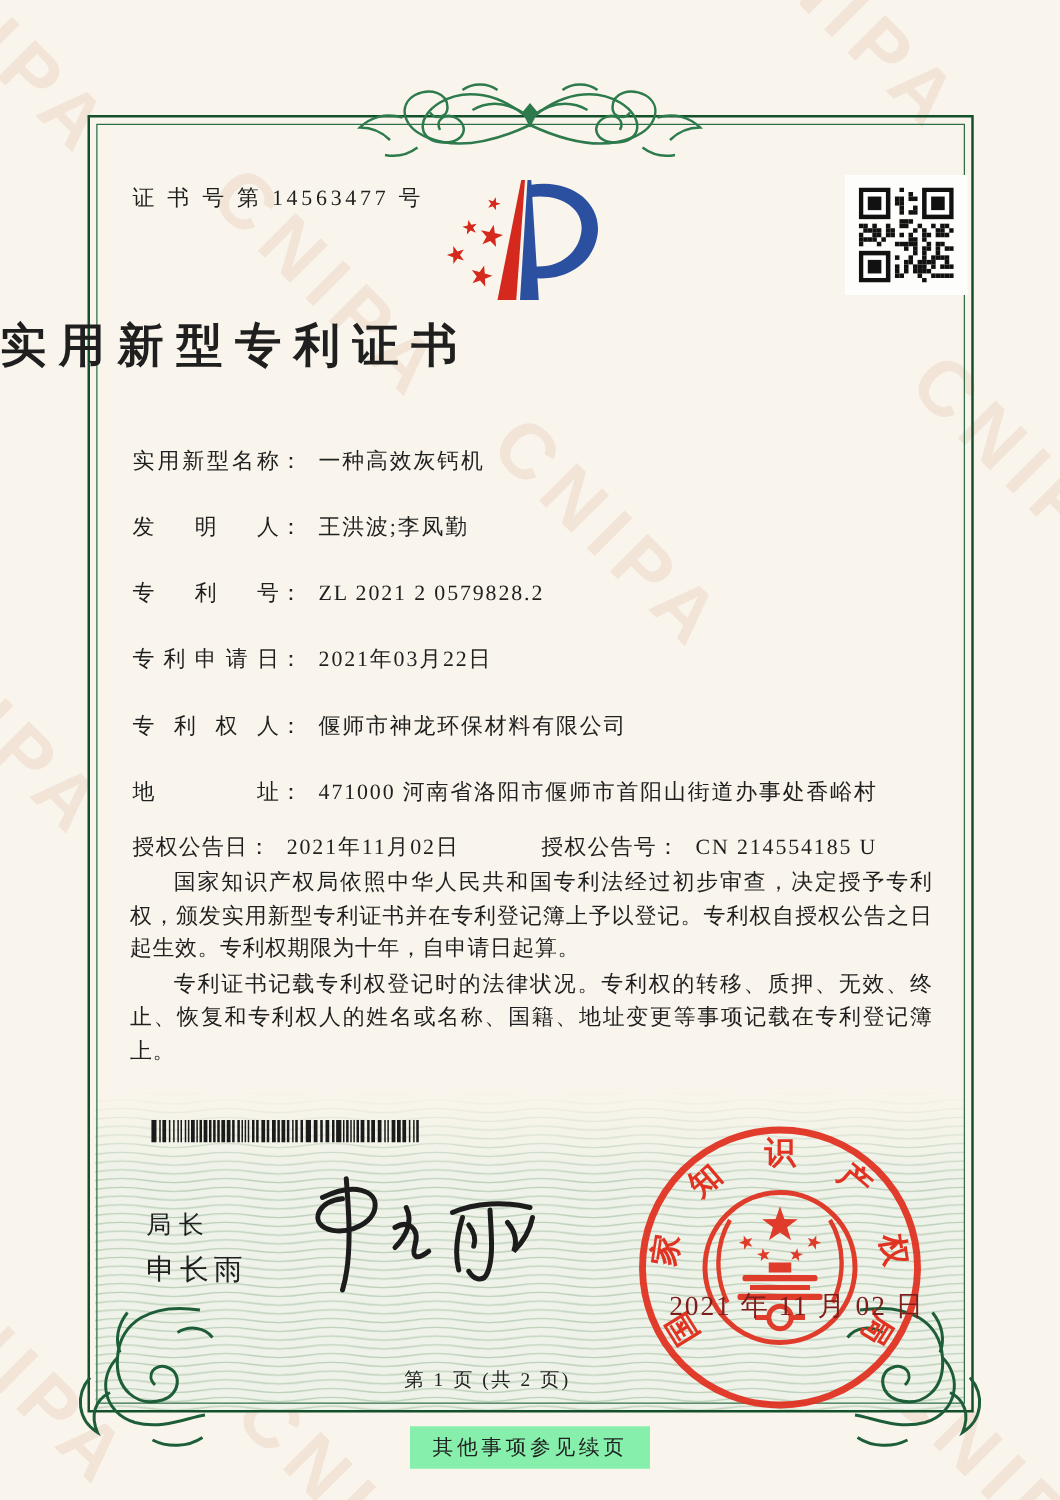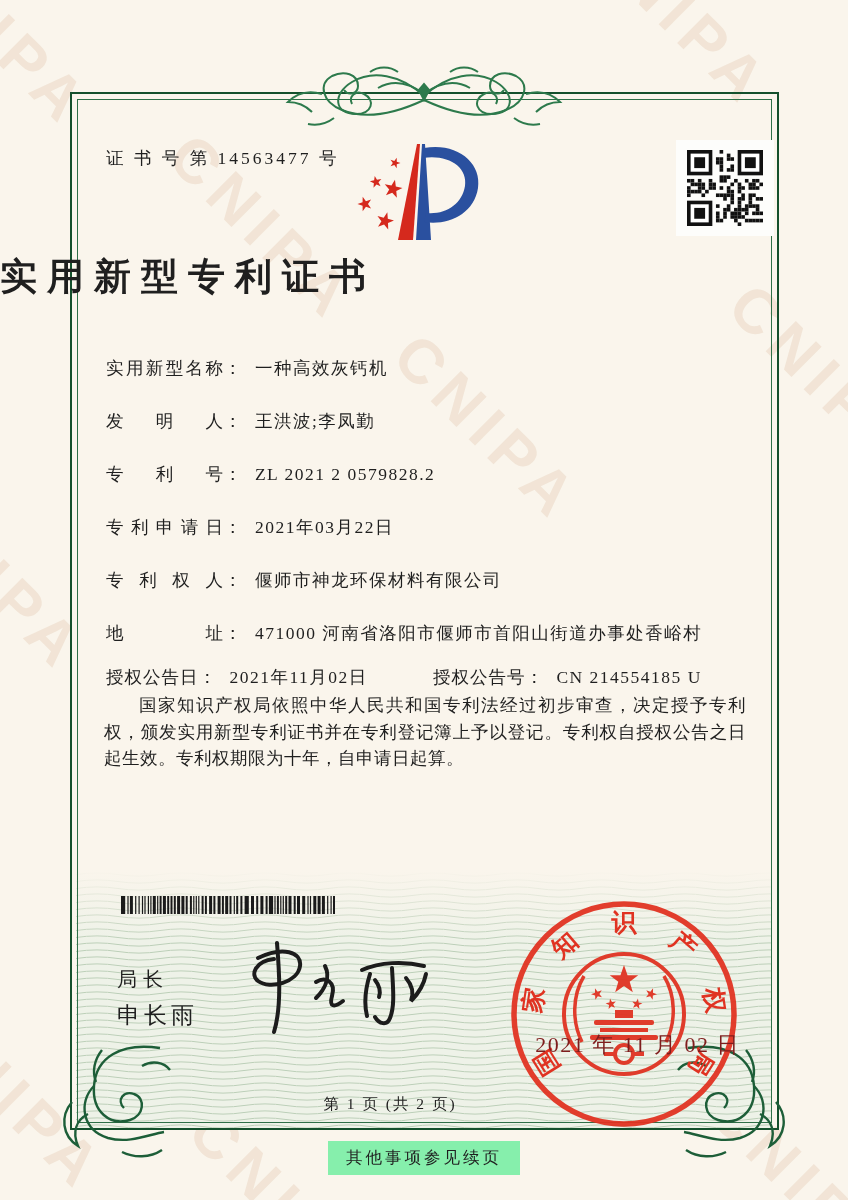--- a/index.html
+++ b/index.html
@@ -315,20 +315,21 @@
   <span class="glabel">授权公告日</span><span class="fcolon">：</span>
   <span class="fvalue">2021年11月02日</span>
   <span class="grant-col2">
     <span class="glabel">授权公告号</span><span class="fcolon">：</span>
     <span class="fvalue">CN 214554185 U</span>
   </span>
 </div>
 
 <div class="abs paras">
   <p>国家知识产权局依照中华人民共和国专利法经过初步审查，决定授予专利权，颁发实用新型专利证书并在专利登记簿上予以登记。专利权自授权公告之日起生效。专利权期限为十年，自申请日起算。</p>
+  <p>专利证书记载专利权登记时的法律状况。专利权的转移、质押、无效、终止、恢复和专利权人的姓名或名称、国籍、地址变更等事项记载在专利登记簿上。</p>
 </div>
 
 <svg id="barcode" class="abs barcode" width="216" height="18">
     <rect x="0" y="0" width="4.2" height="18" fill="#1a1a1a"></rect>
     <rect x="6.4" y="0" width="1.2" height="18" fill="#1a1a1a"></rect>
     <rect x="8.9" y="0" width="3" height="18" fill="#1a1a1a"></rect>
     <rect x="14.100000000000001" y="0" width="1.2" height="18" fill="#1a1a1a"></rect>
     <rect x="17.5" y="0" width="1.2" height="18" fill="#1a1a1a"></rect>
     <rect x="20.9" y="0" width="1.2" height="18" fill="#1a1a1a"></rect>
     <rect x="23.4" y="0" width="1.2" height="18" fill="#1a1a1a"></rect>

